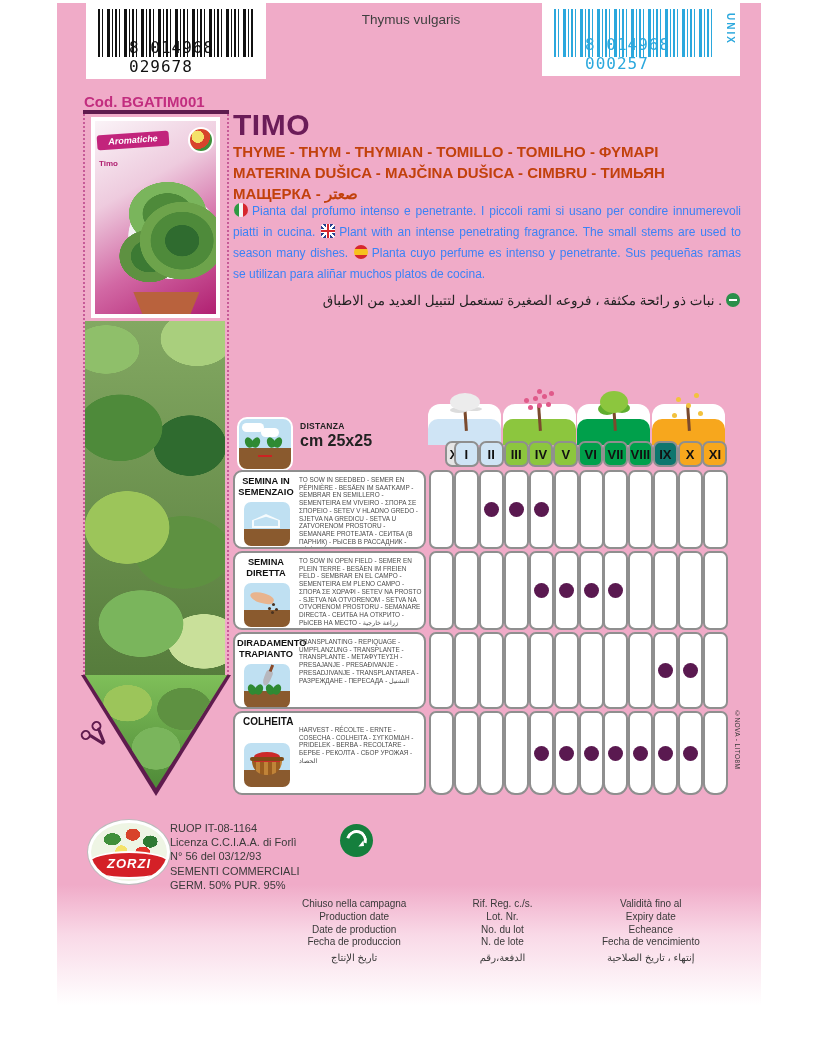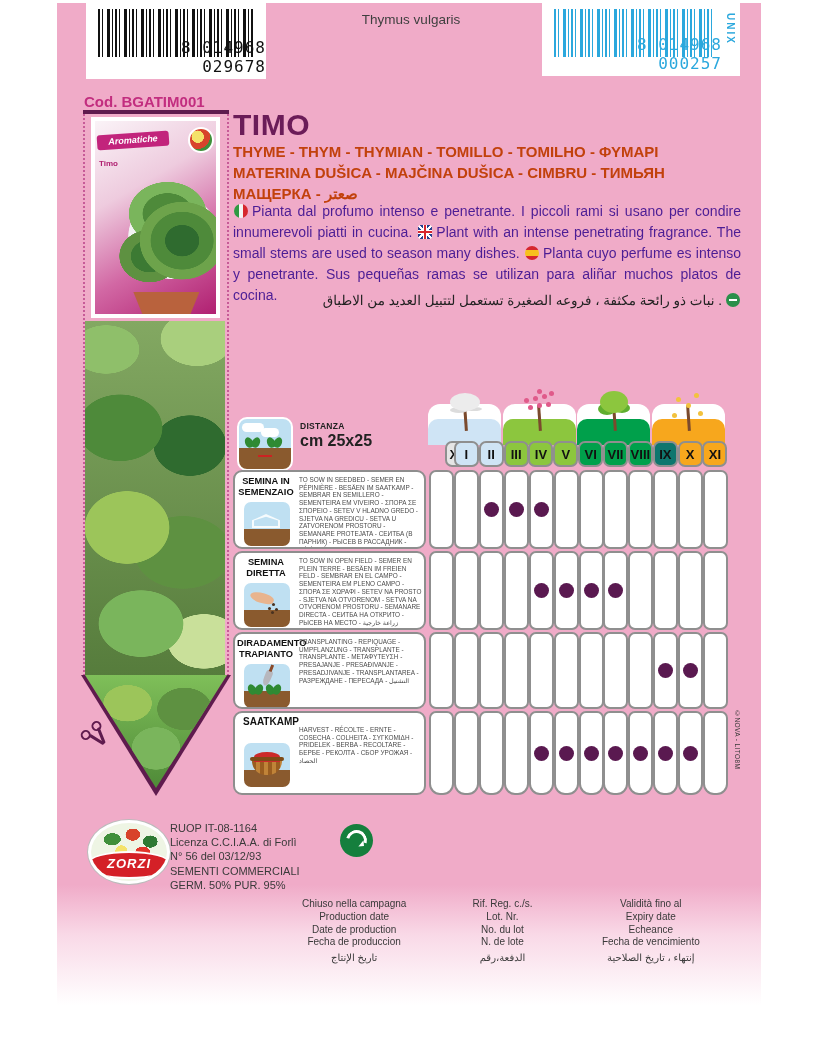--- a/index.html
+++ b/index.html
@@ -10,33 +10,33 @@
   .sheet{left:57px;top:3px;width:704px;height:1002px;
          background:linear-gradient(180deg,#f0abc8 0%,#f0abc8 88%,#f9d9e7 93%,#ffffff 100%);}
   
   .bcbox{background:#fff;}
   .bc-left{left:86px;top:3px;width:180px;height:76px;}
   .bc-right{left:542px;top:3px;width:198px;height:73px;}
   .bars{position:absolute;left:12px;right:26px;top:6px;height:48px;
         background:repeating-linear-gradient(90deg,#111 0 2px,transparent 2px 4px,#111 4px 5px,transparent 5px 9px,#111 9px 12px,transparent 12px 14px,#111 14px 15px,transparent 15px 17px);}
   .bc-left .bars{right:12px;}
   .bars.blue{background:repeating-linear-gradient(90deg,#2ba8dd 0 2px,transparent 2px 4px,#2ba8dd 4px 5px,transparent 5px 9px,#2ba8dd 9px 12px,transparent 12px 14px,#2ba8dd 14px 15px,transparent 15px 17px);}
-  .digits{position:absolute;bottom:3px;left:0;right:0;text-align:right;
+  .digits{position:absolute;bottom:3px;left:0;right:0;text-align:left;
           font-family:"DejaVu Sans Mono",monospace;font-size:16px;color:#111;letter-spacing:1px;padding-left:43px;}
   .digits.blue{color:#2ba8dd;right:18px;}
   .unix{position:absolute;right:4px;top:10px;writing-mode:vertical-rl;font-size:10px;font-weight:bold;
         color:#2ba8dd;letter-spacing:2px;}
   .species{left:300px;top:12px;width:222px;text-align:center;font-size:13.5px;color:#3f3f3f;}
   
   .cod{left:84px;top:93px;font-size:15px;font-weight:bold;color:#c22d7f;}
   .title{left:233px;top:108px;font-size:30px;font-weight:bold;color:#6b1c58;letter-spacing:.5px;}
   .subline{left:233px;width:505px;font-size:15px;font-weight:bold;color:#c2410c;}
   .sub1{top:143px;}.sub2{top:164px;}.sub3{top:185px;}
   
-  .desc{left:233px;top:201px;width:508px;font-size:14px;line-height:21px;color:#4c1d95;
+  .desc{left:233px;top:201px;width:508px;font-size:12px;line-height:21px;color:#3b82f6;
         text-align:justify;}
   .flag{display:inline-block;width:14px;height:14px;border-radius:50%;vertical-align:-2px;margin:0 4px 0 1px;}
   .flag-it{background:linear-gradient(90deg,#2e9a43 0 33%,#f4f4f4 33% 66%,#d6272e 66%);}
   .flag-es{background:linear-gradient(180deg,#d6272e 0 26%,#f7c11e 26% 74%,#d6272e 74%);}
   .flag-uk{border-radius:3px;background:
       linear-gradient(0deg,transparent 44%,#d6272e 44% 56%,transparent 56%),
       linear-gradient(90deg,transparent 44%,#d6272e 44% 56%,transparent 56%),
       linear-gradient(0deg,transparent 36%,#fff 36% 64%,transparent 64%),
       linear-gradient(90deg,transparent 36%,#fff 36% 64%,transparent 64%),
       linear-gradient(45deg,transparent 43%,#fff 43% 57%,transparent 57%),
@@ -363,21 +363,21 @@
       <div class="ccell" style="left: 420.05px;">
         <div class="dot" style="background: rgb(90, 25, 80);"></div>
       </div>
       <div class="ccell" style="left: 444.9px;">
         <div class="dot" style="background: rgb(90, 25, 80);"></div>
       </div>
       <div class="ccell" style="left: 469.75px;"></div>
     </div>
   <div class="abs crow row4">
     <div class="rlabel">
-      <div class="rtitle">SAATKAMP</div>
+      <div class="rtitle">COLHEITA</div>
       <div class="ricon">
           <span class="basket"></span>
         </div>
       <div class="rdesc">HARVEST - RÉCOLTE - ERNTE - COSECHA - COLHEITA - ΣΥΓΚΟΜΙΔΗ - PRIDELEK - BERBA - RECOLTARE - БЕРБЕ - РЕКОЛТА - СБОР УРОЖАЯ - الحصاد</div>
     </div>
   <div class="ccell" style="left: 196.4px;"></div>
       <div class="ccell" style="left: 221.25px;"></div>
       <div class="ccell" style="left: 246.1px;"></div>
       <div class="ccell" style="left: 270.95px;"></div>
       <div class="ccell" style="left: 295.8px;">

